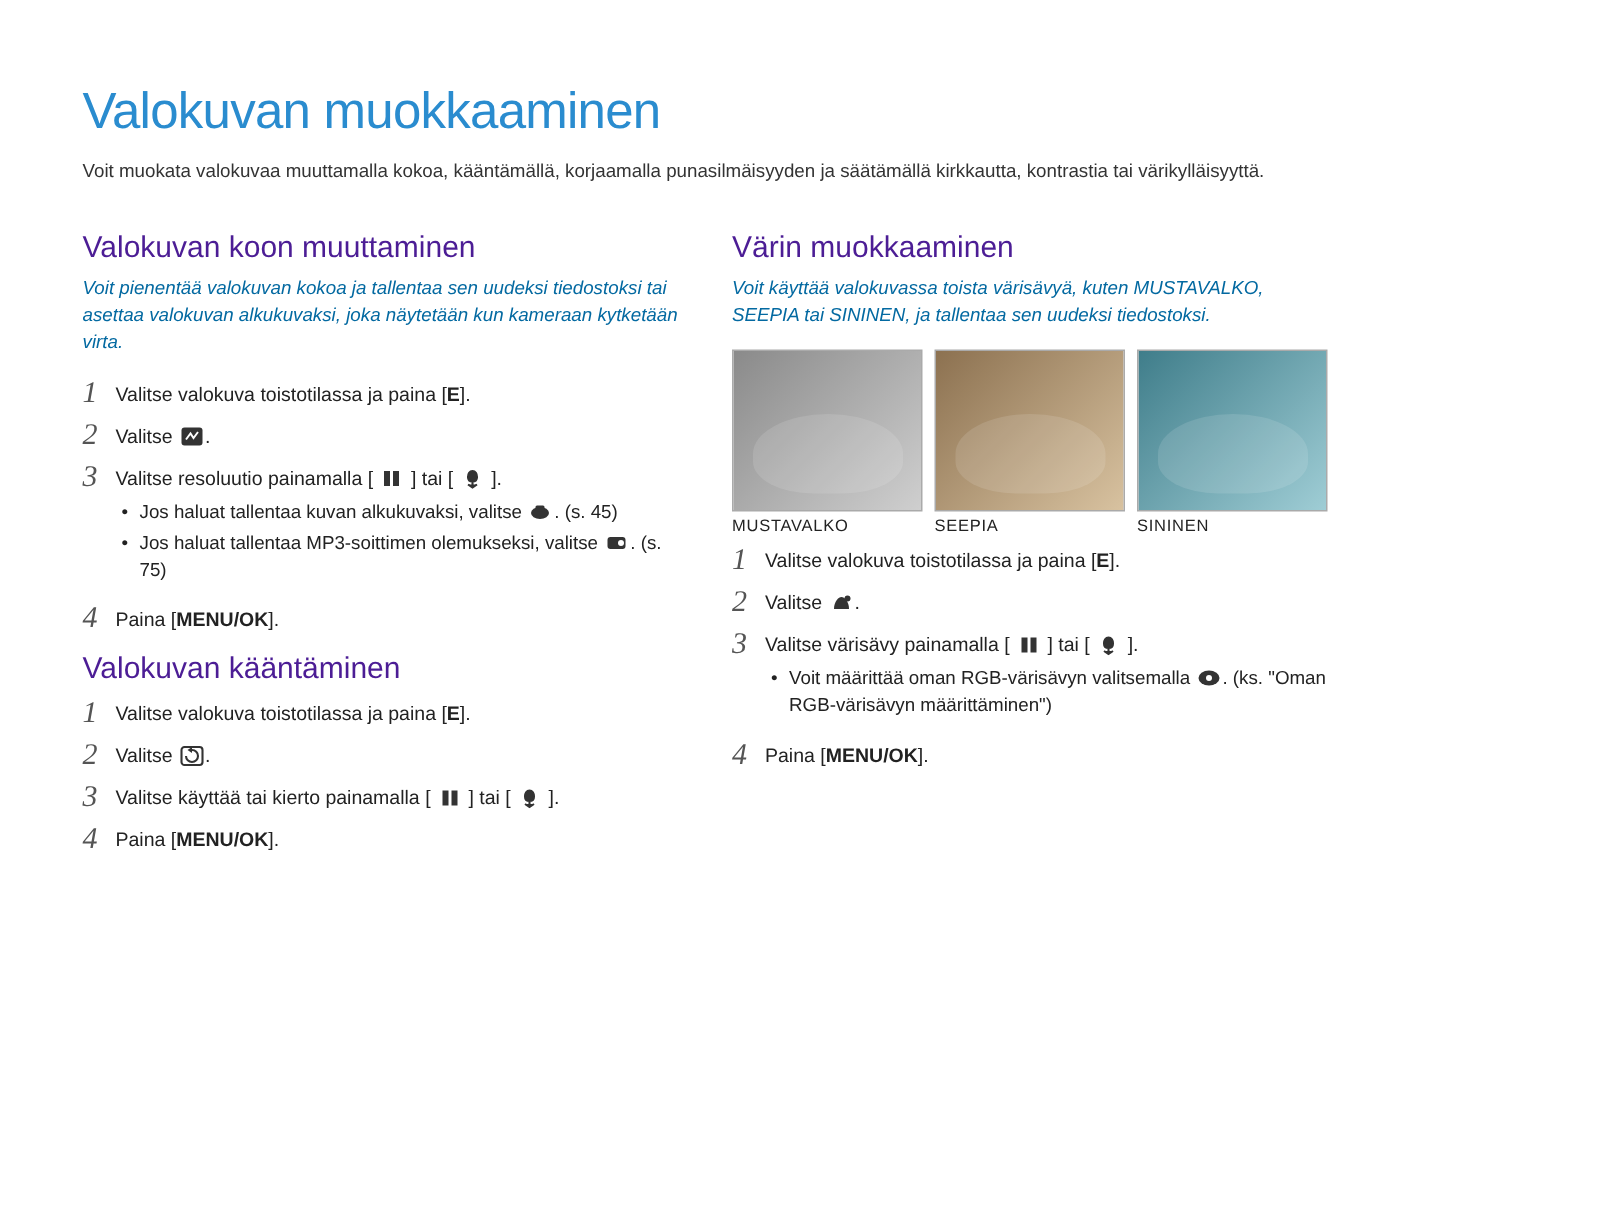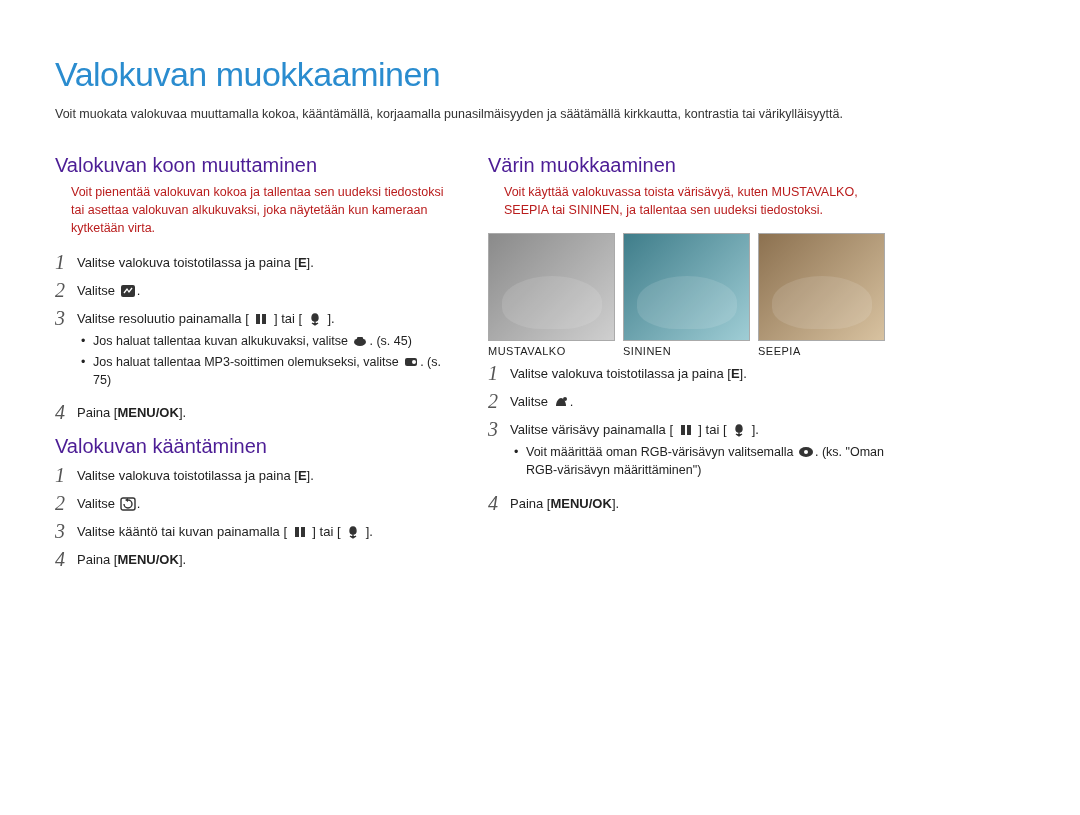--- a/index.html
+++ b/index.html
@@ -40,23 +40,24 @@
     min-width: 0;
   }
   h2.section {
     font-size: 20px;
     font-weight: normal;
     color: #4c1d95;
     margin: 0 0 6px 0;
   }
   .section-intro {
     font-size: 12.5px;
-    color: #b91c1c;
-    margin: 0 0 14px 16px;
+    color: #0369a1;
+    margin: 0 0 14px 0;
     line-height: 1.45;
+    font-style: italic;
   }
   .steps {
     margin: 0;
     padding: 0;
   }
   .step {
     display: flex;
     align-items: flex-start;
     margin-bottom: 6px;
   }
@@ -255,21 +256,21 @@
                     <path d="M8 3 A4 4 0 1 1 4 7" fill="none" stroke="#333" stroke-width="1.4"></path>
                     <path d="M8 1 L8 5 L5 3 Z" fill="#333"></path>
                   </svg>
               </span>.
             </div>
           </div>
 
           <div class="step">
             <div class="step-num">3</div>
             <div class="step-body">
-              <span>Valitse kääntö tai kuvan painamalla [</span>
+              <span>Valitse käyttää tai kierto painamalla [</span>
               <span class="icon">
                 <svg viewBox="0 0 16 14">
                     <rect x="3" y="2" width="4" height="10" fill="#333"></rect>
                     <rect x="9" y="2" width="4" height="10" fill="#333"></rect>
                   </svg>
               </span>
               <span>] tai [</span>
               <span class="icon">
                 <svg viewBox="0 0 16 14">
                     <path d="M8 2 C6 2 5 4 5 6 C5 8 6 9 8 9 C10 9 11 8 11 6 C11 4 10 2 8 2 Z M8 9 L8 13 M5 11 L8 13 L11 11" stroke="#333" stroke-width="1.4" fill="#333"></path>
@@ -293,26 +294,26 @@
     <div class="col">
       <h2 class="section">Värin muokkaaminen</h2>
       <p class="section-intro">Voit käyttää valokuvassa toista värisävyä, kuten MUSTAVALKO, SEEPIA tai SININEN, ja tallentaa sen uudeksi tiedostoksi.</p>
 
       <div class="thumb-row">
         <div class="thumb-wrap">
           <div class="thumb bw"></div>
           <div class="thumb-label">MUSTAVALKO</div>
         </div>
         <div class="thumb-wrap">
+          <div class="thumb sepia"></div>
+          <div class="thumb-label">SEEPIA</div>
+        </div>
+        <div class="thumb-wrap">
           <div class="thumb blue"></div>
           <div class="thumb-label">SININEN</div>
-        </div>
-        <div class="thumb-wrap">
-          <div class="thumb sepia"></div>
-          <div class="thumb-label">SEEPIA</div>
         </div>
       </div>
 
       <div class="steps">
 
         <div class="step">
           <div class="step-num">1</div>
           <div class="step-body">
             <span>Valitse valokuva toistotilassa ja paina [</span><strong>E</strong><span>].</span>
           </div>

